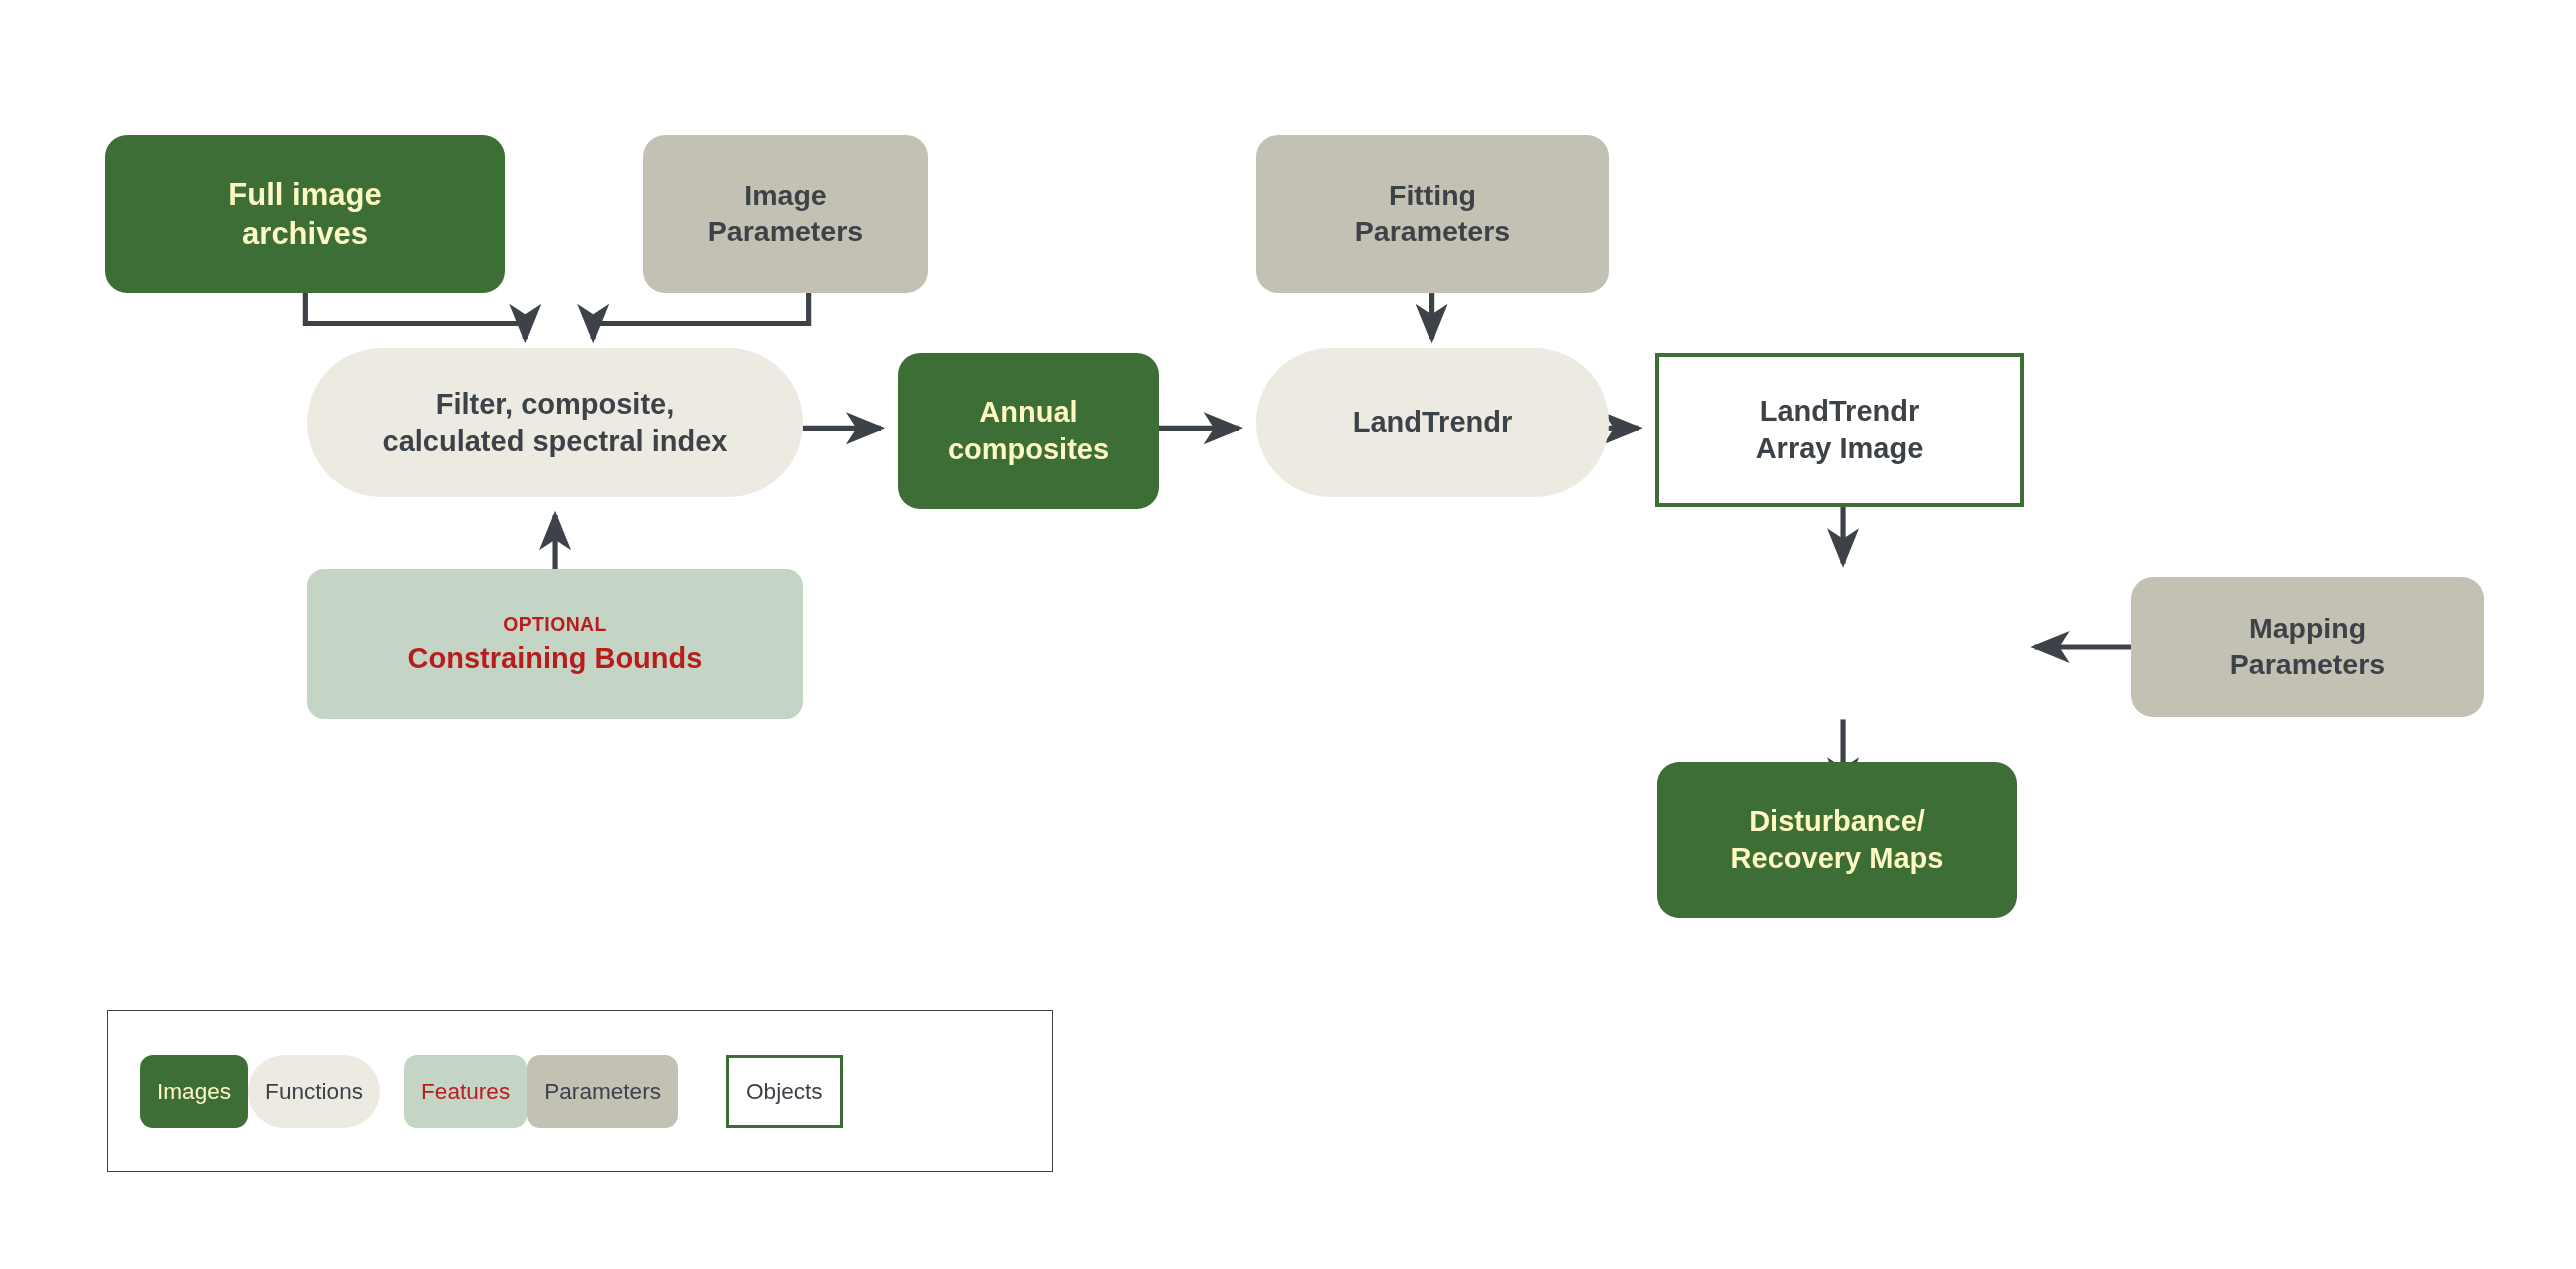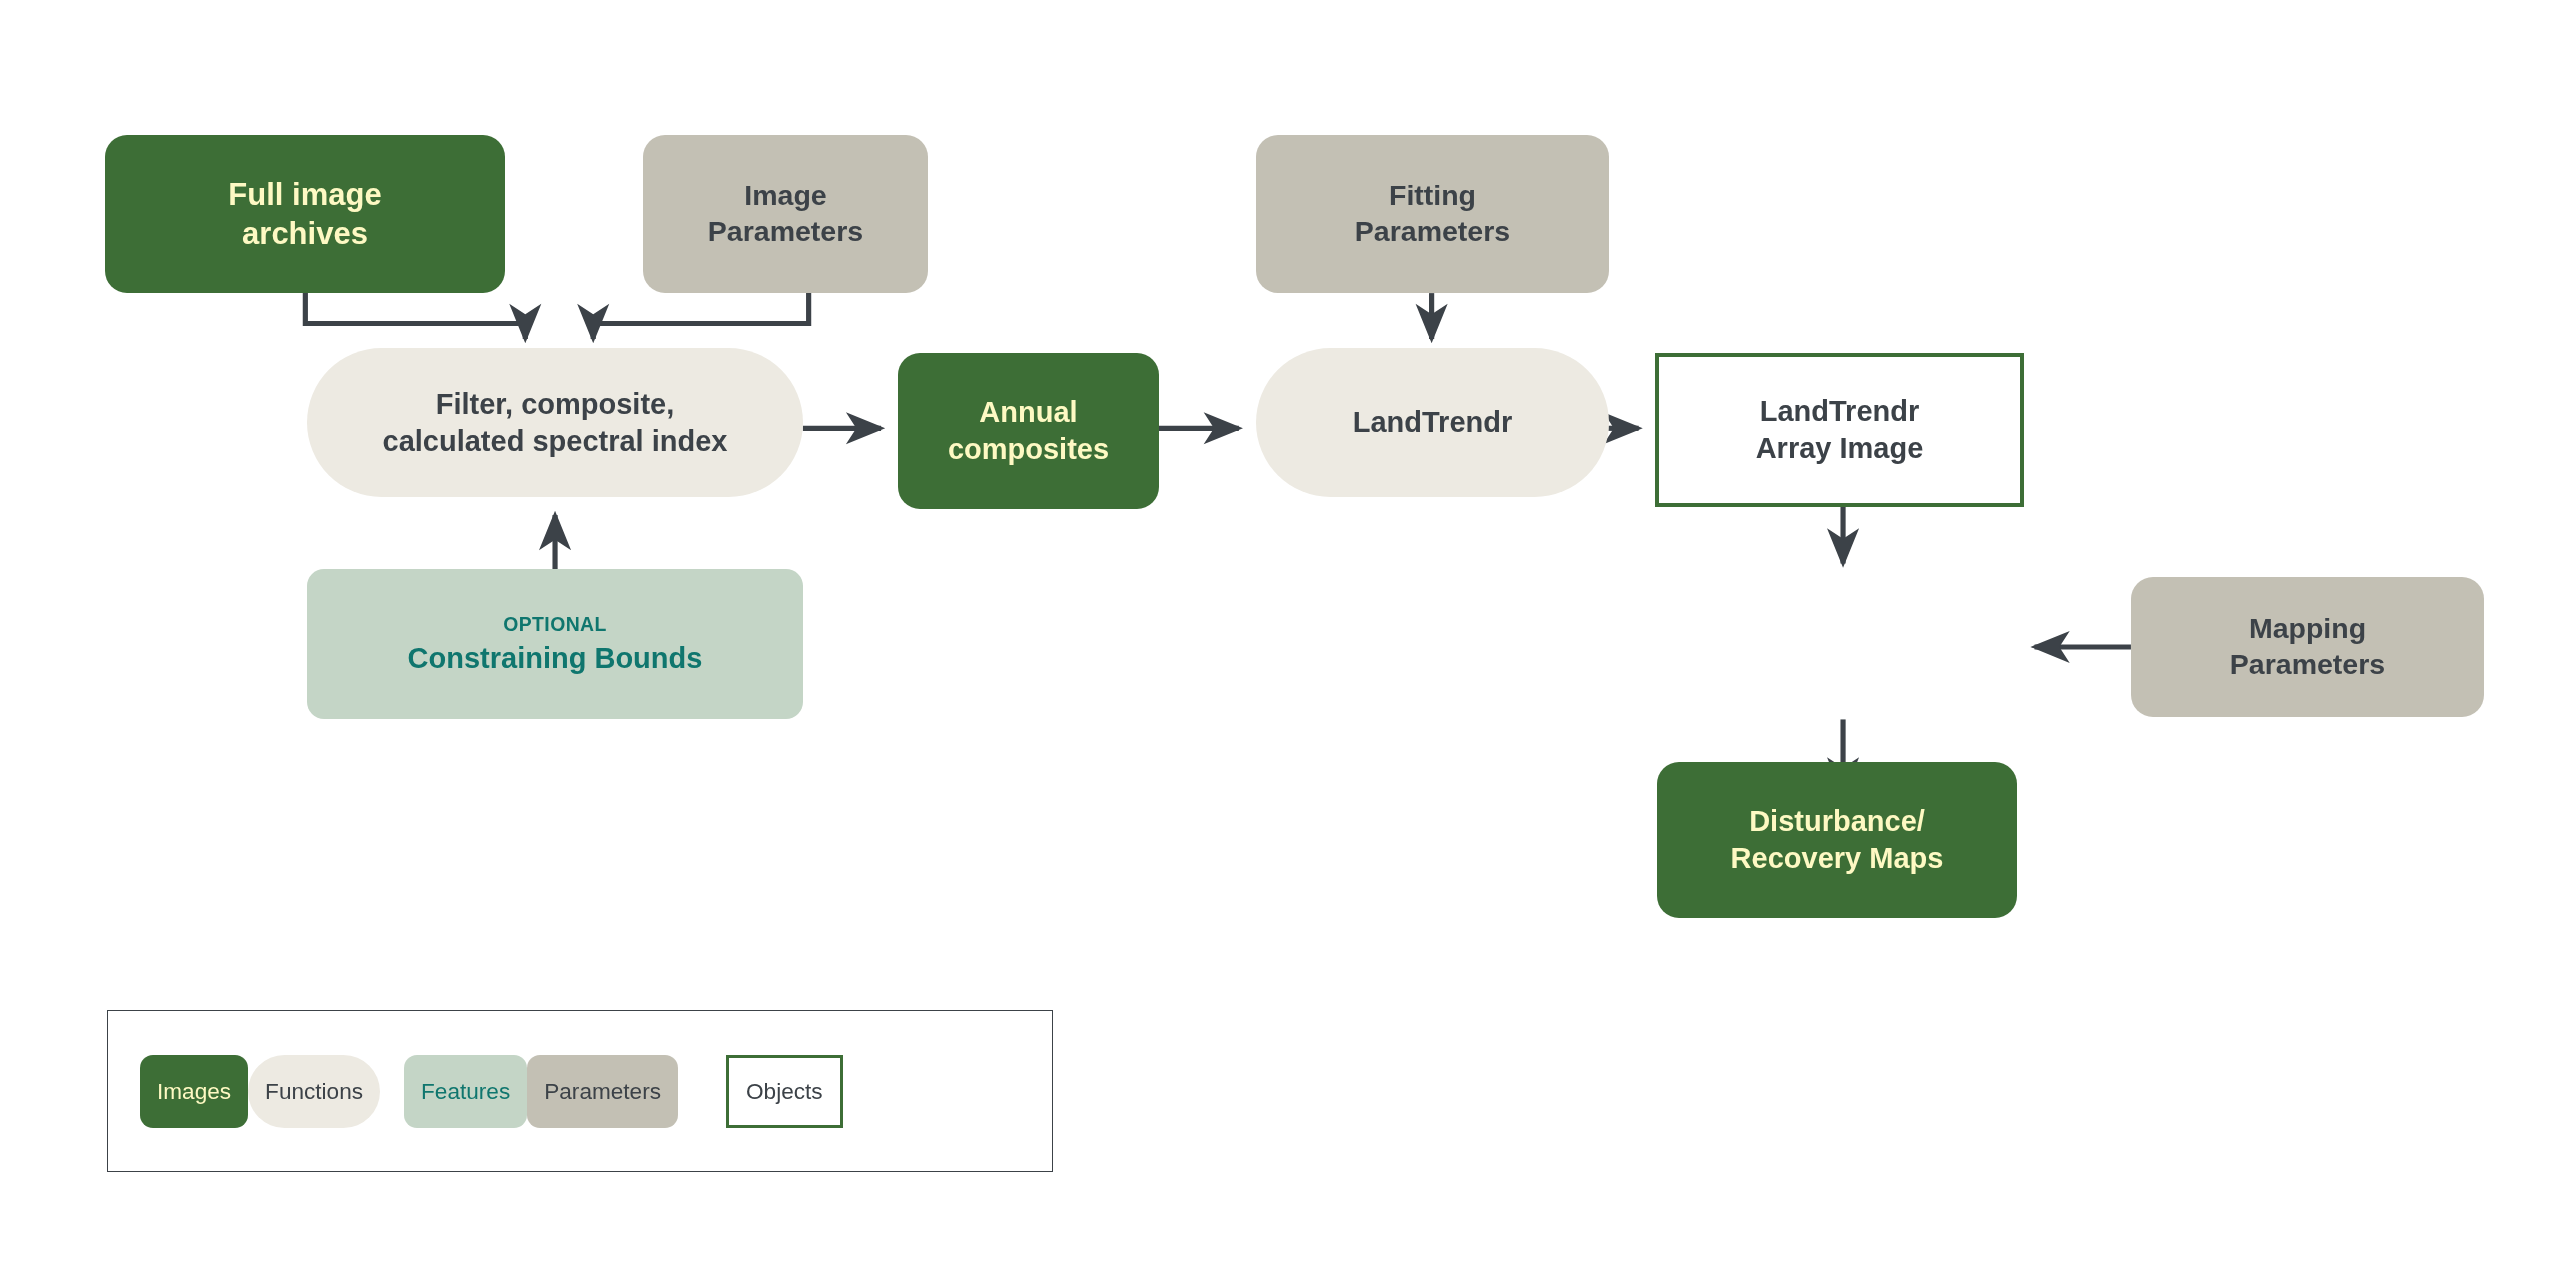--- a/index.html
+++ b/index.html
@@ -49,21 +49,21 @@
     font-weight: bold;
   }
   .cat-function {
     background: #EDEAE2;
     color: #3C4248;
     border-radius: 646px;
     font-weight: bold;
   }
   .cat-feature {
     background: #C4D5C6;
-    color: #0f766e;
+    color: #b91c1c;
     border-radius: 17px;
     font-weight: bold;
   }
   .cat-parameter {
     background: #C3C0B4;
     color: #3C4248;
     border-radius: 22px;
     font-weight: bold;
   }
   .cat-object {

